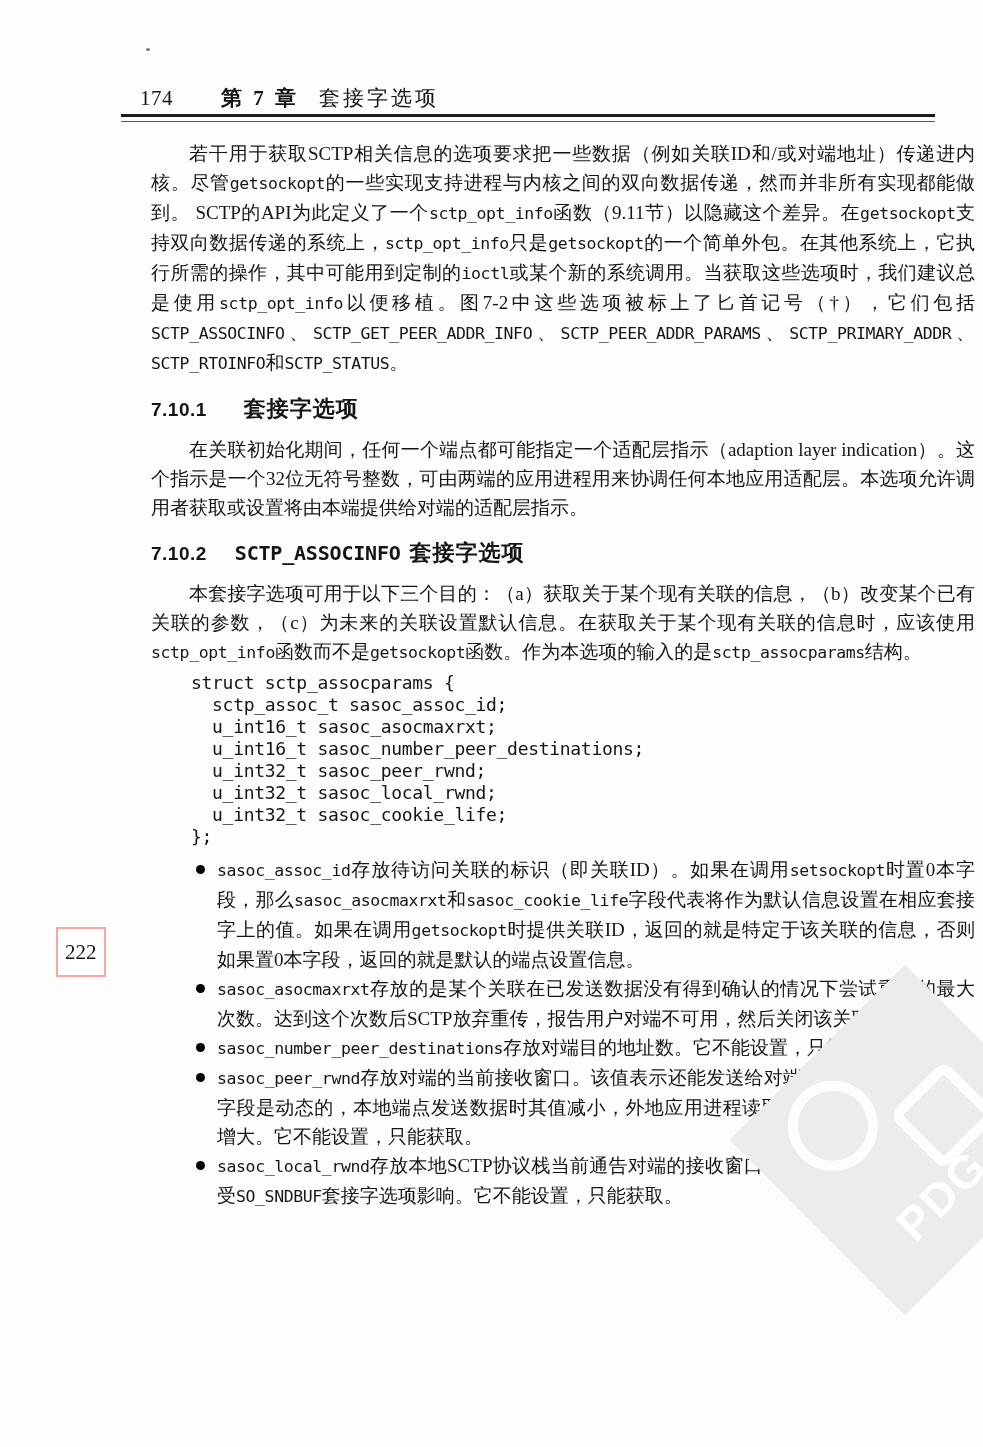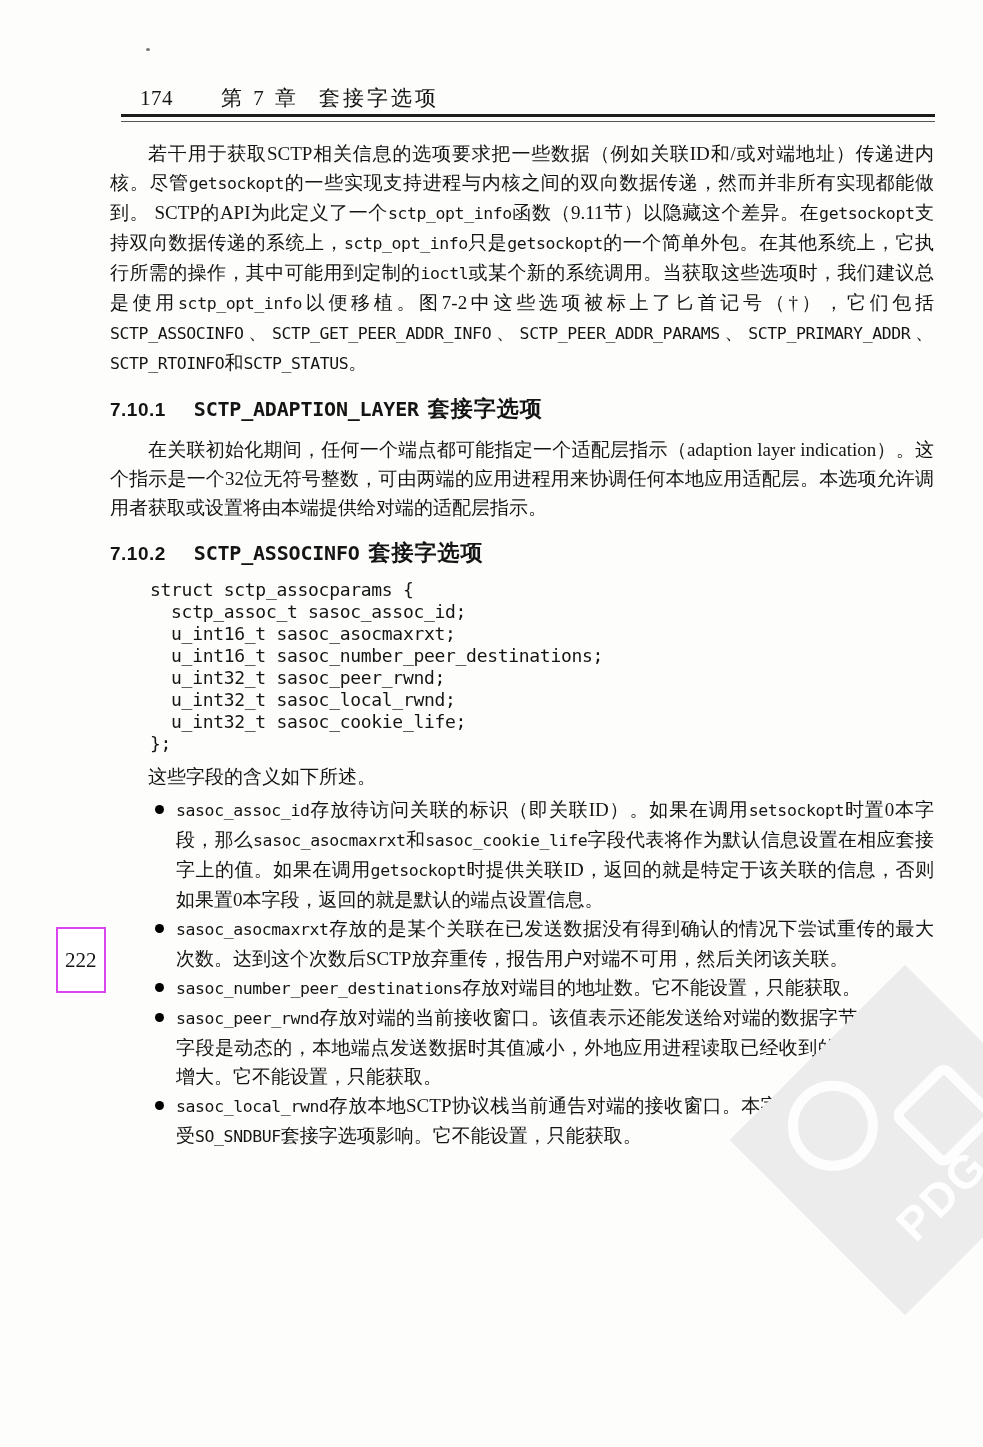--- a/index.html
+++ b/index.html
@@ -7,21 +7,21 @@
     position:relative;width:983px;height:1447px;margin:0 auto;
     background:#fdfdfc;overflow:hidden;color:#141414;
     font-family:"Liberation Serif",serif;
   }
   
   .runninghead{
     position:absolute;top:84px;left:140px;width:806px;
     font-size:21px;letter-spacing:.5px;display:flex;align-items:baseline;
   }
   .runninghead .pagenum{font-size:21px;}
-  .runninghead .chapter{margin-left:48px;letter-spacing:3px;}
+  .runninghead .chapter{margin-left:48px;letter-spacing:3px;font-weight:bold;}
   .runninghead .rhtitle{margin-left:20px;letter-spacing:3px;}
   .headrule{
     position:absolute;top:114px;left:121px;width:814px;height:4px;
     border-top:3px solid #1c1c1c;border-bottom:1px solid #555;
   }
   .speck{position:absolute;left:146px;top:48px;width:4px;height:3px;background:#777;border-radius:50%;}
 
   
   .content{
     position:absolute;left:110px;top:139px;width:824px;
@@ -55,41 +55,41 @@
   ul.fields{list-style:none;margin:3px 0 0;padding:0;}
   ul.fields li{position:relative;padding-left:66px;}
   ul.fields li::before{
     content:"";position:absolute;left:45px;top:10px;width:9px;height:9px;
     background:#000;border-radius:50%;
   }
 
   
   .marginbox{
     position:absolute;left:56px;top:927px;
-    border:2px solid #d946ef;padding:16px 7px;
+    border:2px solid #fca5a5;padding:8px 7px;
     font-size:21px;line-height:30px;background:#fff;
   }
 
   
   .watermark{
     position:absolute;left:781px;top:1016px;width:248px;height:248px;
     background:#ececec;transform:rotate(45deg);z-index:3;pointer-events:none;
   }
   .wm-glyph{
     position:absolute;border:10px solid rgba(255,255,255,.9);border-radius:50%;
   }
   .wm-glyph.g1{left:18px;top:120px;width:70px;height:70px;}
   .wm-glyph.g2{left:95px;top:40px;width:58px;height:58px;border-radius:12px;}
   .wm-pdg{
     position:absolute;right:6px;bottom:84px;
     transform:rotate(-90deg);transform-origin:center;
     font-family:"Liberation Sans",sans-serif;font-weight:700;font-size:46px;
     color:rgba(255,255,255,.95);letter-spacing:2px;
   }
-  .textlayer{position:relative;z-index:2;}
+  .textlayer{position:relative;z-index:2;margin-left:41px;}
 </style>
 </head>
 <body>
 
 <div class="page">
 
   <span class="speck"></span>
 
   <div class="runninghead">
     <span class="pagenum">174</span>
@@ -105,43 +105,42 @@
     <span class="wm-glyph g2"></span>
     <span class="wm-pdg">PDG</span>
   </div>
 
   <div class="content textlayer">
 
     <p class="body-para"><span>若干用于获取SCTP相关信息的选项要求把一些数据（例如关联ID和/或对端地址）传递进内核。尽管</span><span class="code">getsockopt</span><span>的一些实现支持进程与内核之间的双向数据传递，然而并非所有实现都能做到。 SCTP的API为此定义了一个</span><span class="code">sctp_opt_info</span><span>函数（9.11节）以隐藏这个差异。在</span><span class="code">getsockopt</span><span>支持双向数据传递的系统上，</span><span class="code">sctp_opt_info</span><span>只是</span><span class="code">getsockopt</span><span>的一个简单外包。在其他系统上，它执行所需的操作，其中可能用到定制的</span><span class="code">ioctl</span><span>或某个新的系统调用。当获取这些选项时，我们建议总是使用</span><span class="code">sctp_opt_info</span><span>以便移植。图7-2中这些选项被标上了匕首记号（†），它们包括</span><span class="code">SCTP_ASSOCINFO</span><span>、</span><span class="code">SCTP_GET_PEER_ADDR_INFO</span><span>、</span><span class="code">SCTP_PEER_ADDR_PARAMS</span><span>、</span><span class="code">SCTP_PRIMARY_ADDR</span><span>、</span><span class="code">SCTP_RTOINFO</span><span>和</span><span class="code">SCTP_STATUS</span><span>。</span></p>
 
     <h2 class="section">
       <span class="sec-num">7.10.1</span>
-      <span class="sec-code">SCTP_ADAPTION_LAYER</span>
       <span class="sec-rest">套接字选项</span>
     </h2>
 
     <p class="body-para"><span>在关联初始化期间，任何一个端点都可能指定一个适配层指示（adaption layer indication）。这个指示是一个32位无符号整数，可由两端的应用进程用来协调任何本地应用适配层。本选项允许调用者获取或设置将由本端提供给对端的适配层指示。</span></p>
 
     <h2 class="section">
       <span class="sec-num">7.10.2</span>
       <span class="sec-code">SCTP_ASSOCINFO</span>
       <span class="sec-rest">套接字选项</span>
     </h2>
 
+    <p class="body-para"><span>本套接字选项可用于以下三个目的：（a）获取关于某个现有关联的信息，（b）改变某个已有关联的参数，（c）为未来的关联设置默认信息。在获取关于某个现有关联的信息时，应该使用</span><span class="code">sctp_opt_info</span><span>函数而不是</span><span class="code">getsockopt</span><span>函数。作为本选项的输入的是</span><span class="code">sctp_assocparams</span><span>结构。</span></p>
 
     <pre class="codeblock">struct sctp_assocparams {
   sctp_assoc_t sasoc_assoc_id;
   u_int16_t sasoc_asocmaxrxt;
   u_int16_t sasoc_number_peer_destinations;
   u_int32_t sasoc_peer_rwnd;
   u_int32_t sasoc_local_rwnd;
   u_int32_t sasoc_cookie_life;
 };</pre>
 
-    <p class="fields-intro">这些字段的含义如下所述。</p>
 
     <ul class="fields">
       <li><span class="code">sasoc_assoc_id</span><span>存放待访问关联的标识（即关联ID）。如果在调用</span><span class="code">setsockopt</span><span>时置0本字段，那么</span><span class="code">sasoc_asocmaxrxt</span><span>和</span><span class="code">sasoc_cookie_life</span><span>字段代表将作为默认信息设置在相应套接字上的值。如果在调用</span><span class="code">getsockopt</span><span>时提供关联ID，返回的就是特定于该关联的信息，否则如果置0本字段，返回的就是默认的端点设置信息。</span></li>
       <li><span class="code">sasoc_asocmaxrxt</span><span>存放的是某个关联在已发送数据没有得到确认的情况下尝试重传的最大次数。达到这个次数后SCTP放弃重传，报告用户对端不可用，然后关闭该关联。</span></li>
       <li><span class="code">sasoc_number_peer_destinations</span><span>存放对端目的地址数。它不能设置，只能获取。</span></li>
       <li><span class="code">sasoc_peer_rwnd</span><span>存放对端的当前接收窗口。该值表示还能发送给对端的数据字节总数。本字段是动态的，本地端点发送数据时其值减小，外地应用进程读取已经收到的数据时其值增大。它不能设置，只能获取。</span></li>
       <li><span class="code">sasoc_local_rwnd</span><span>存放本地SCTP协议栈当前通告对端的接收窗口。本字段也是动态的，并受</span><span class="code">SO_SNDBUF</span><span>套接字选项影响。它不能设置，只能获取。</span></li>
     </ul>
 
   </div>

